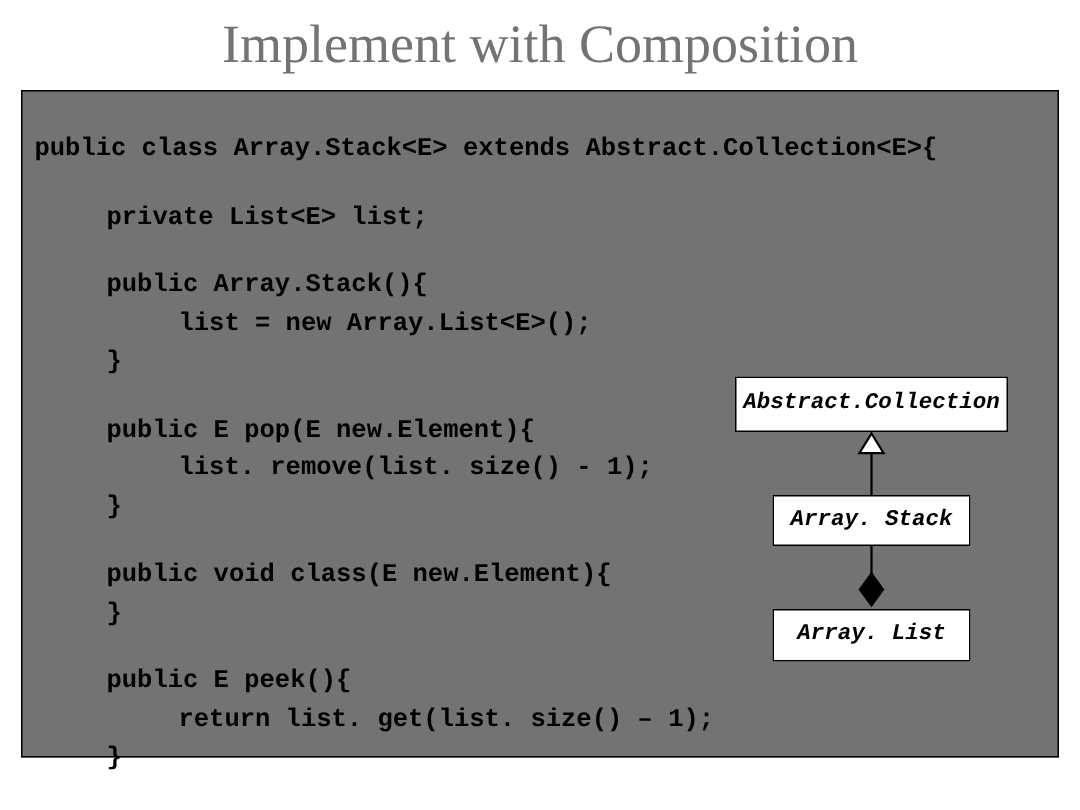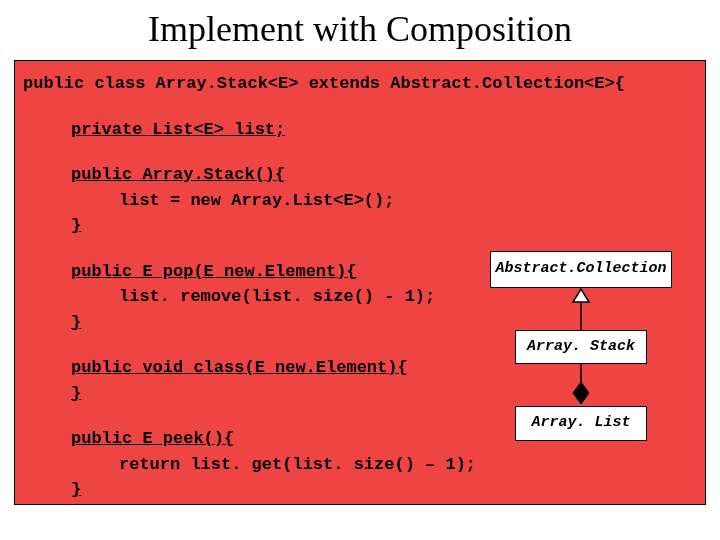--- a/index.html
+++ b/index.html
@@ -9,37 +9,37 @@
     height: 540px;
     background: #fff;
     font-family: "Times New Roman", serif;
     overflow: hidden;
   }
   .title {
     text-align: center;
     font-size: 36px;
     font-weight: normal;
     margin: 8px 0 10px 0;
-    color: #000000;
+    color: #737373;
   }
   .code-box {
     margin: 0 14px;
     border: 1.5px solid #000;
-    background: #ef4444;
-    padding: 10px 8px 10px 8px;
+    background: #737373;
+    padding: 26px 8px 10px 8px;
     font-family: "Courier New", monospace;
     font-size: 17px;
     font-weight: bold;
     line-height: 1.5;
     position: relative;
     height: 445px;
     box-sizing: border-box;
   }
   .code-line { white-space: pre; }
-  .indent1 { margin-left: 48px; text-decoration: underline; }
+  .indent1 { margin-left: 48px; }
   .indent2 { margin-left: 96px; }
   .blank { height: 20px; }
 
   .tip-box {
     position: absolute;
     top: 48px;
     right: 10px;
     background: #f0f0f0;
     border: none;
     padding: 3px 10px;

